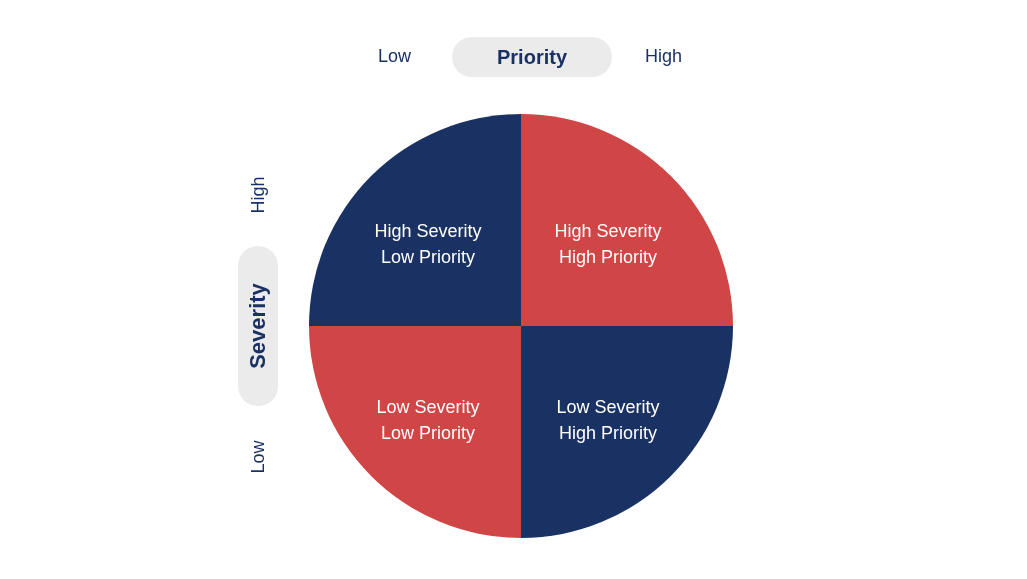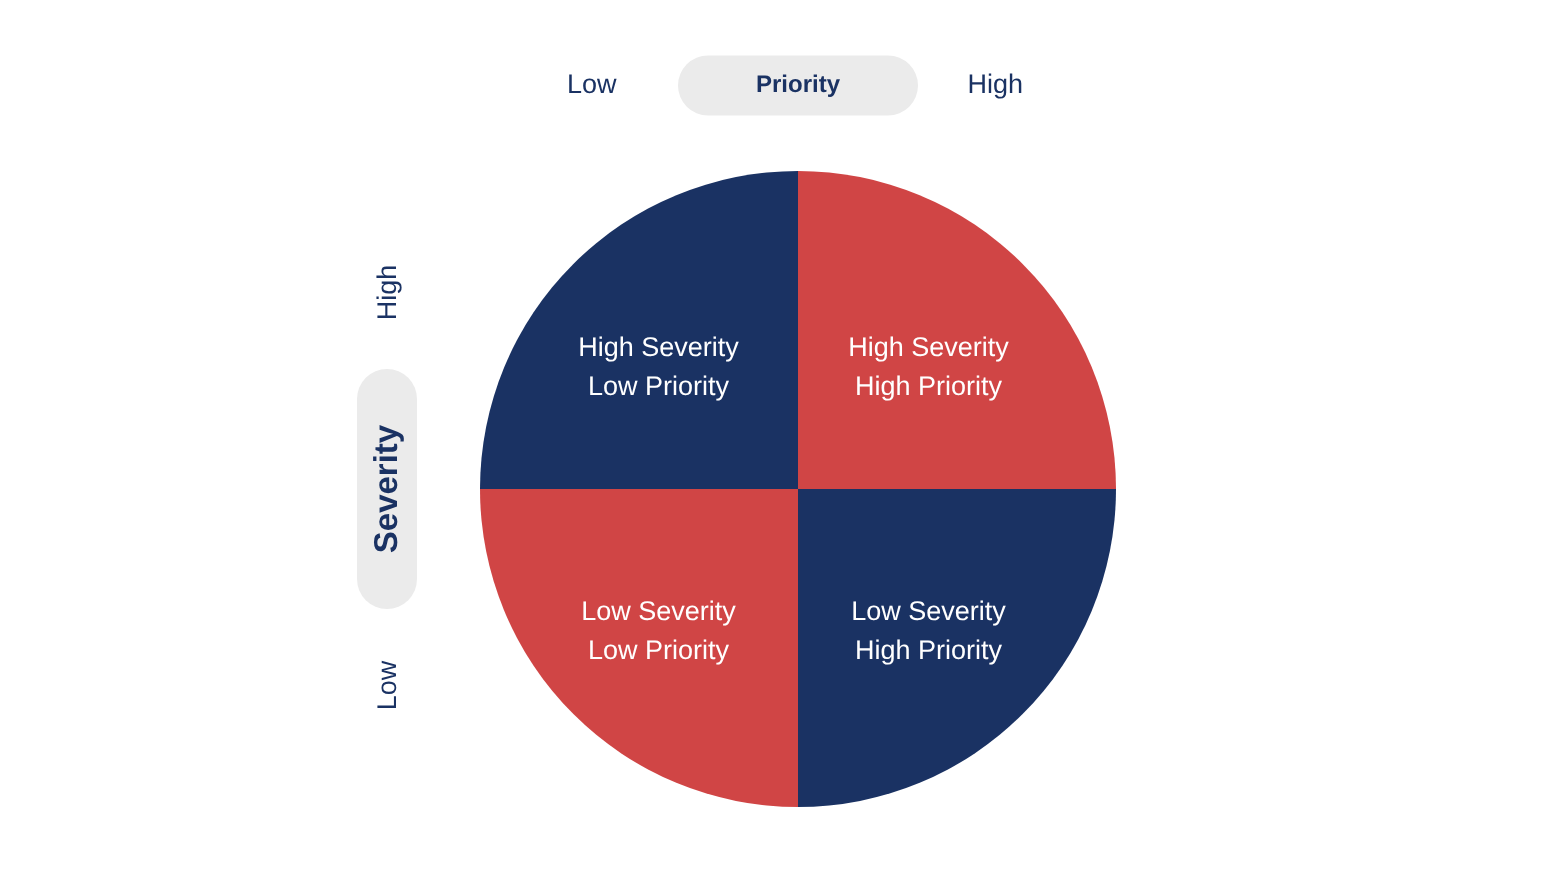--- a/index.html
+++ b/index.html
@@ -22,21 +22,21 @@
       background: #ebebeb;
       color: #1a3263;
       font-weight: bold;
       display: flex;
       align-items: center;
       justify-content: center;
     }
     #priority-pill {
       left: 452px; top: 37px; width: 160px; height: 40px;
       border-radius: 20px;
-      font-size: 16px;
+      font-size: 20px;
     }
     #low-priority-label { left: 378px; top: 47px; }
     #high-priority-label { left: 645px; top: 47px; }
 
     #severity-pill {
       left: 238px; top: 246px; width: 40px; height: 160px;
       border-radius: 20px;
     }
     #severity-pill span {
       display: inline-block;
@@ -50,21 +50,21 @@
       display: flex; align-items: center; justify-content: center;
       transform: rotate(-90deg);
       color: #1a3263;
       font-size: 18px;
     }
     #high-severity-label { left: 228px; top: 185px; }
     #low-severity-label { left: 228px; top: 447px; }
 
     #matrix {
       position: absolute;
-      left: 320px; top: 114px;
+      left: 309px; top: 114px;
       width: 424px; height: 424px;
       border-radius: 50%;
       overflow: hidden;
       display: grid;
       grid-template-columns: 212px 212px;
       grid-template-rows: 212px 212px;
     }
     .quad {
       display: flex;
       flex-direction: column;

